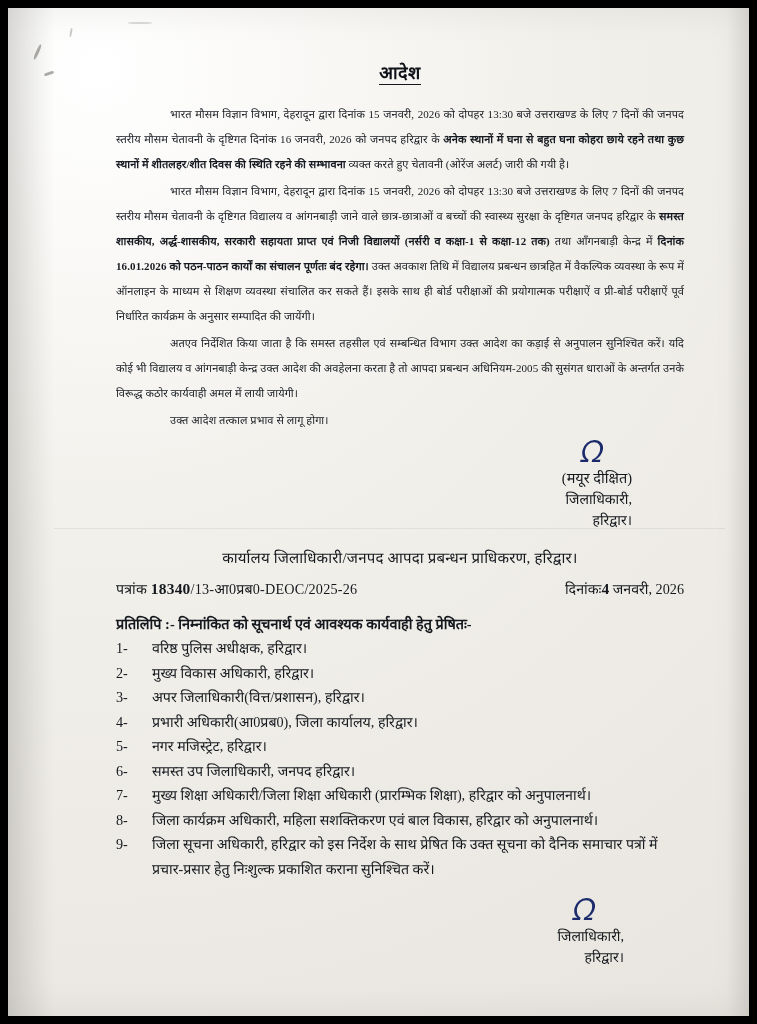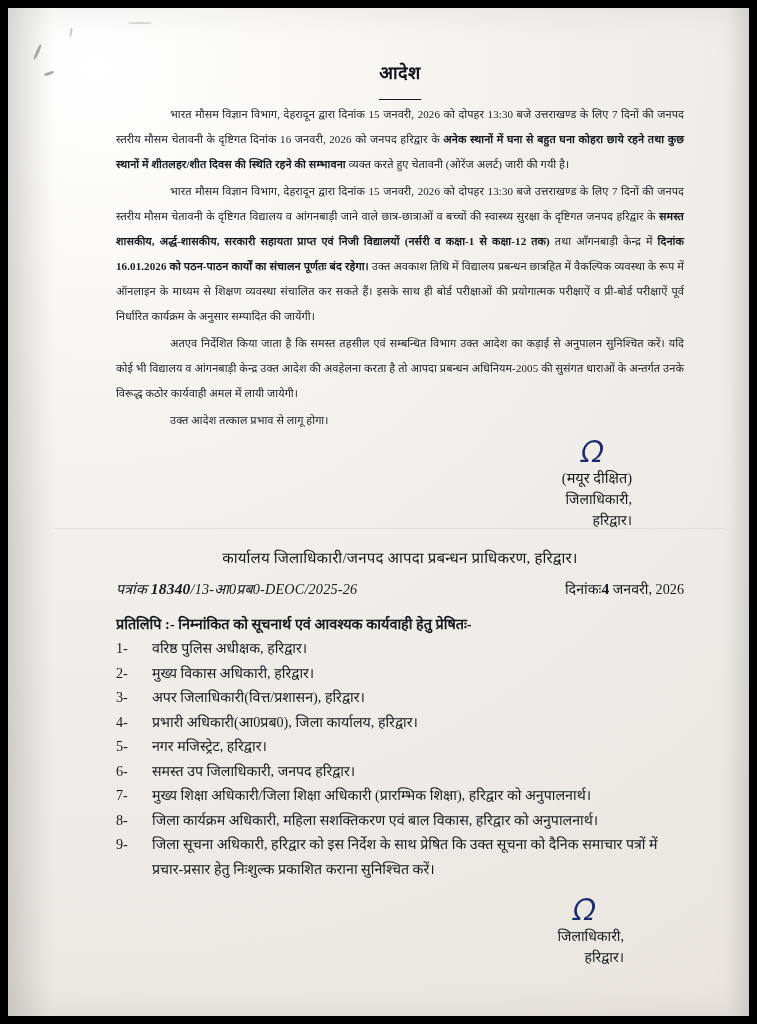--- a/index.html
+++ b/index.html
@@ -60,21 +60,21 @@
     font-family: "Liberation Serif", serif;
   }
   .doc-title {
     text-align: center;
     font-size: 18px;
     font-weight: bold;
     letter-spacing: 0.5px;
     margin: 0 0 18px 0;
     color: #10141a;
   }
-  .doc-title u { text-decoration: none; border-bottom: 1px solid #14181d; padding-bottom: 16px; }
+  .doc-title u { text-decoration: none; border-bottom: 1px solid #14181d; padding-bottom: 1px; }
 
   p.para {
     margin: 0 0 2px 0;
     text-align: justify;
     font-size: 11px;
     line-height: 25px;
     letter-spacing: 0.1px;
     text-indent: 54px;
     color: #161a20;
   }
@@ -105,21 +105,21 @@
     font-weight: normal;
     letter-spacing: 0.2px;
   }
   .ref-row {
     display: flex;
     justify-content: space-between;
     align-items: flex-end;
     margin-top: 12px;
     font-size: 14.2px;
   }
-  .ref-left { letter-spacing: 0.2px; font-style: italic; }
+  .ref-left { letter-spacing: 0.2px; }
   .ref-left .num { font-weight: bold; font-size: 15.5px; }
   .ref-right { white-space: nowrap; }
   .ref-right .hand { font-size: 15.5px; font-weight: bold; }
 
   .copy-head {
     margin-top: 16px;
     font-size: 14.4px;
     font-weight: bold;
   }
   ol.copies {

